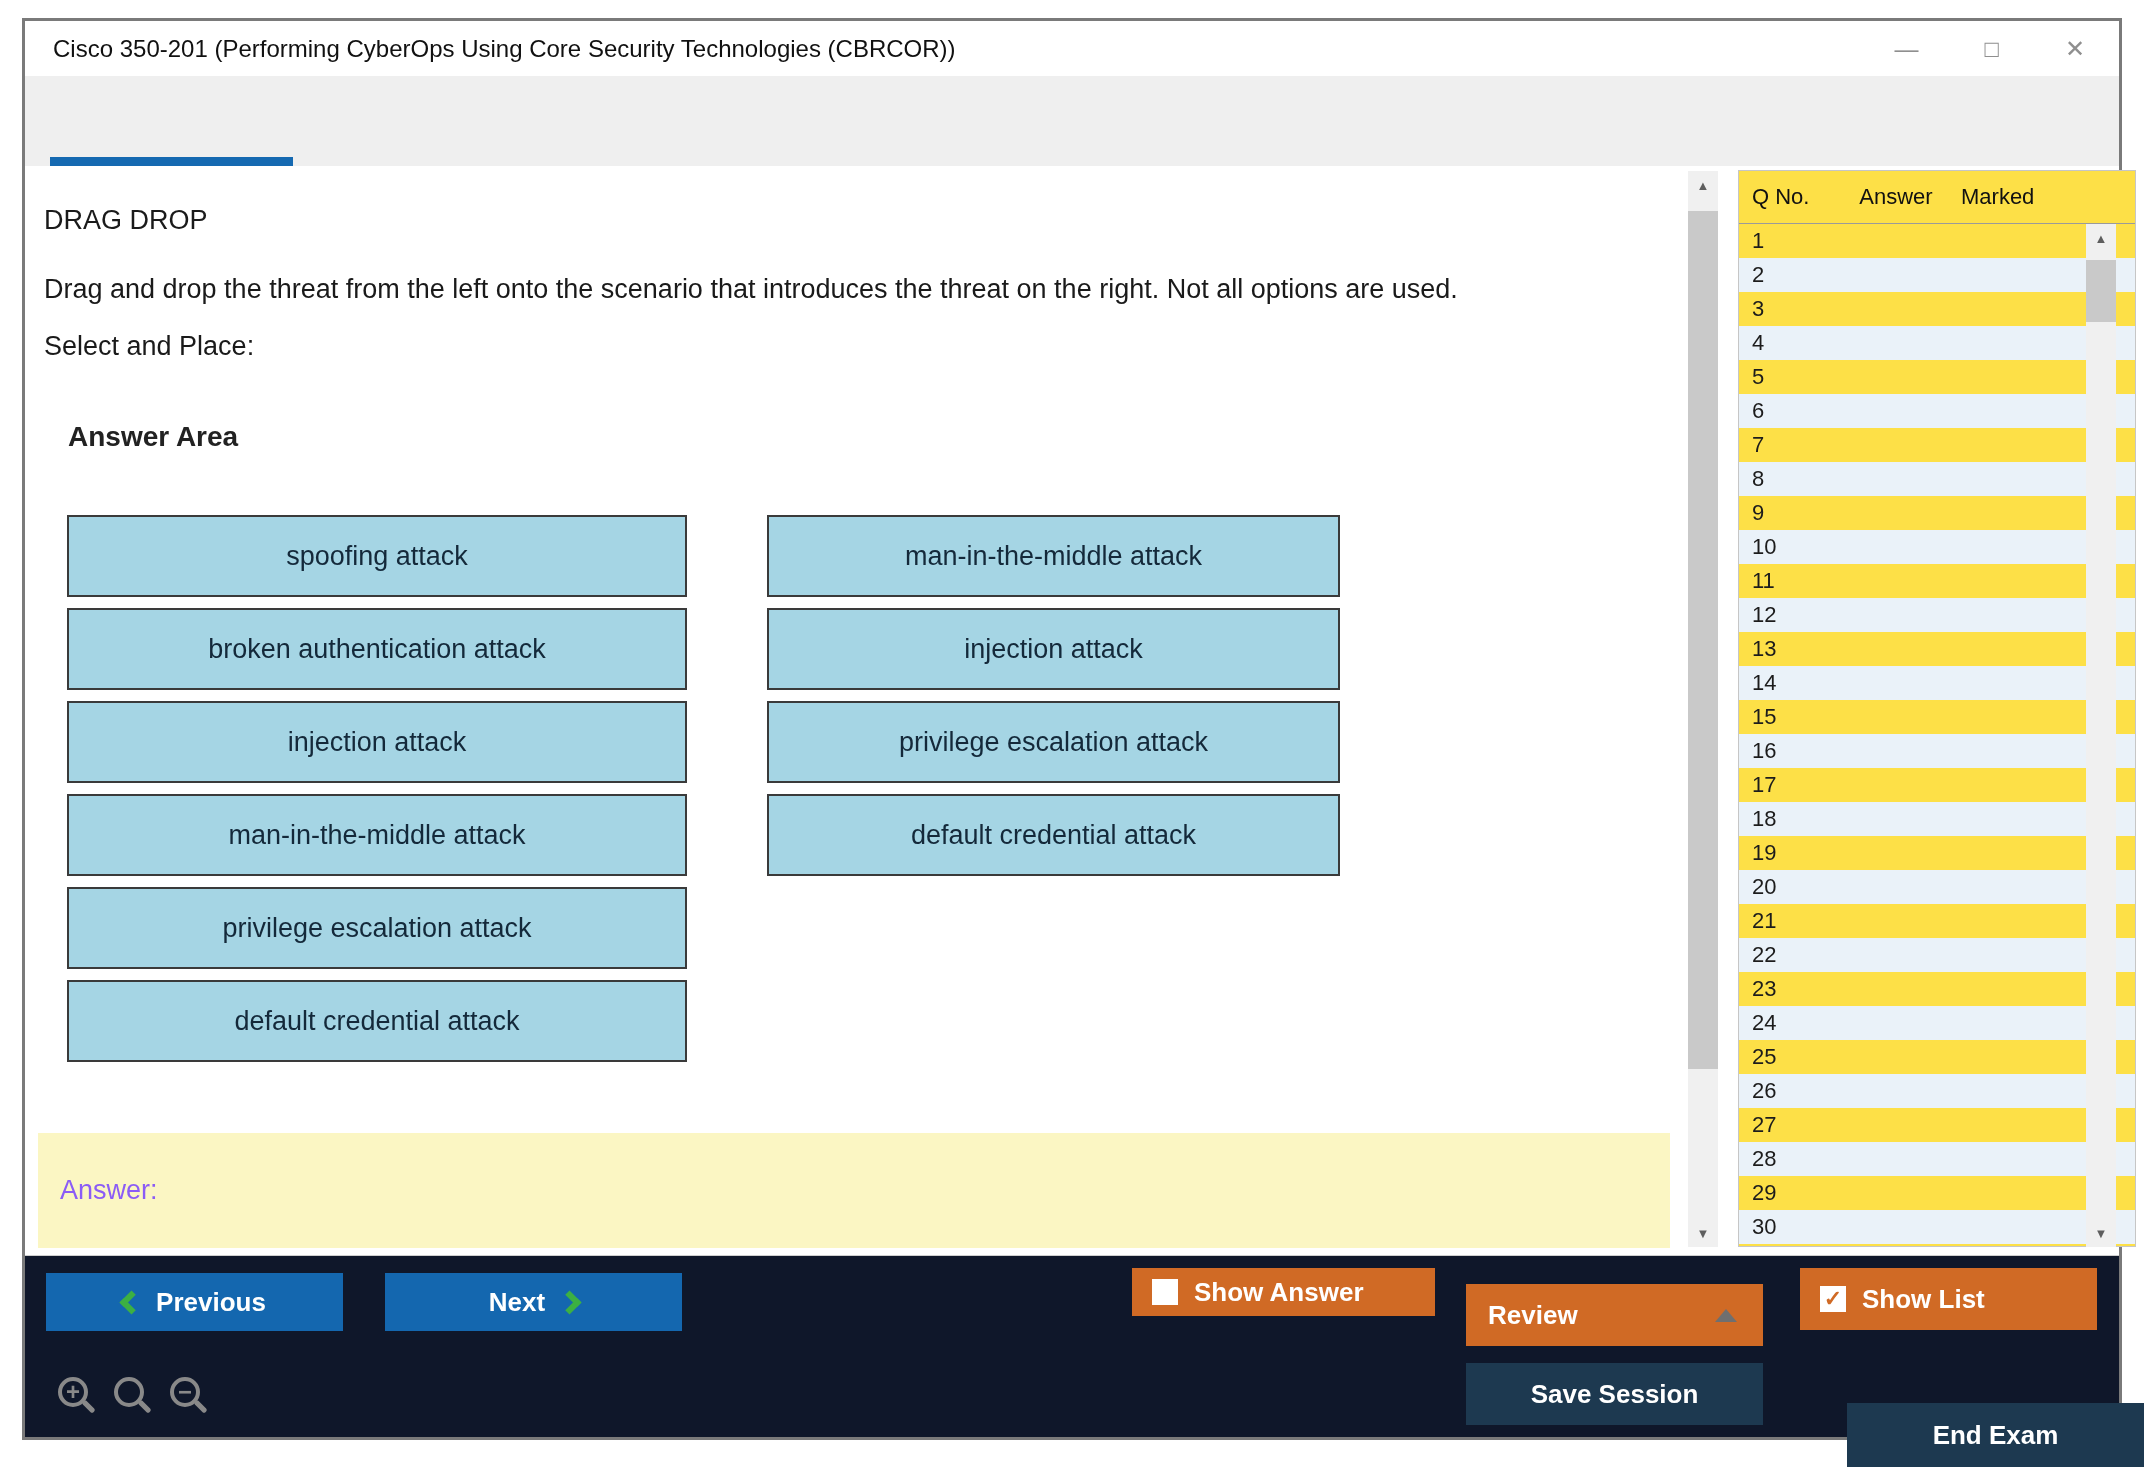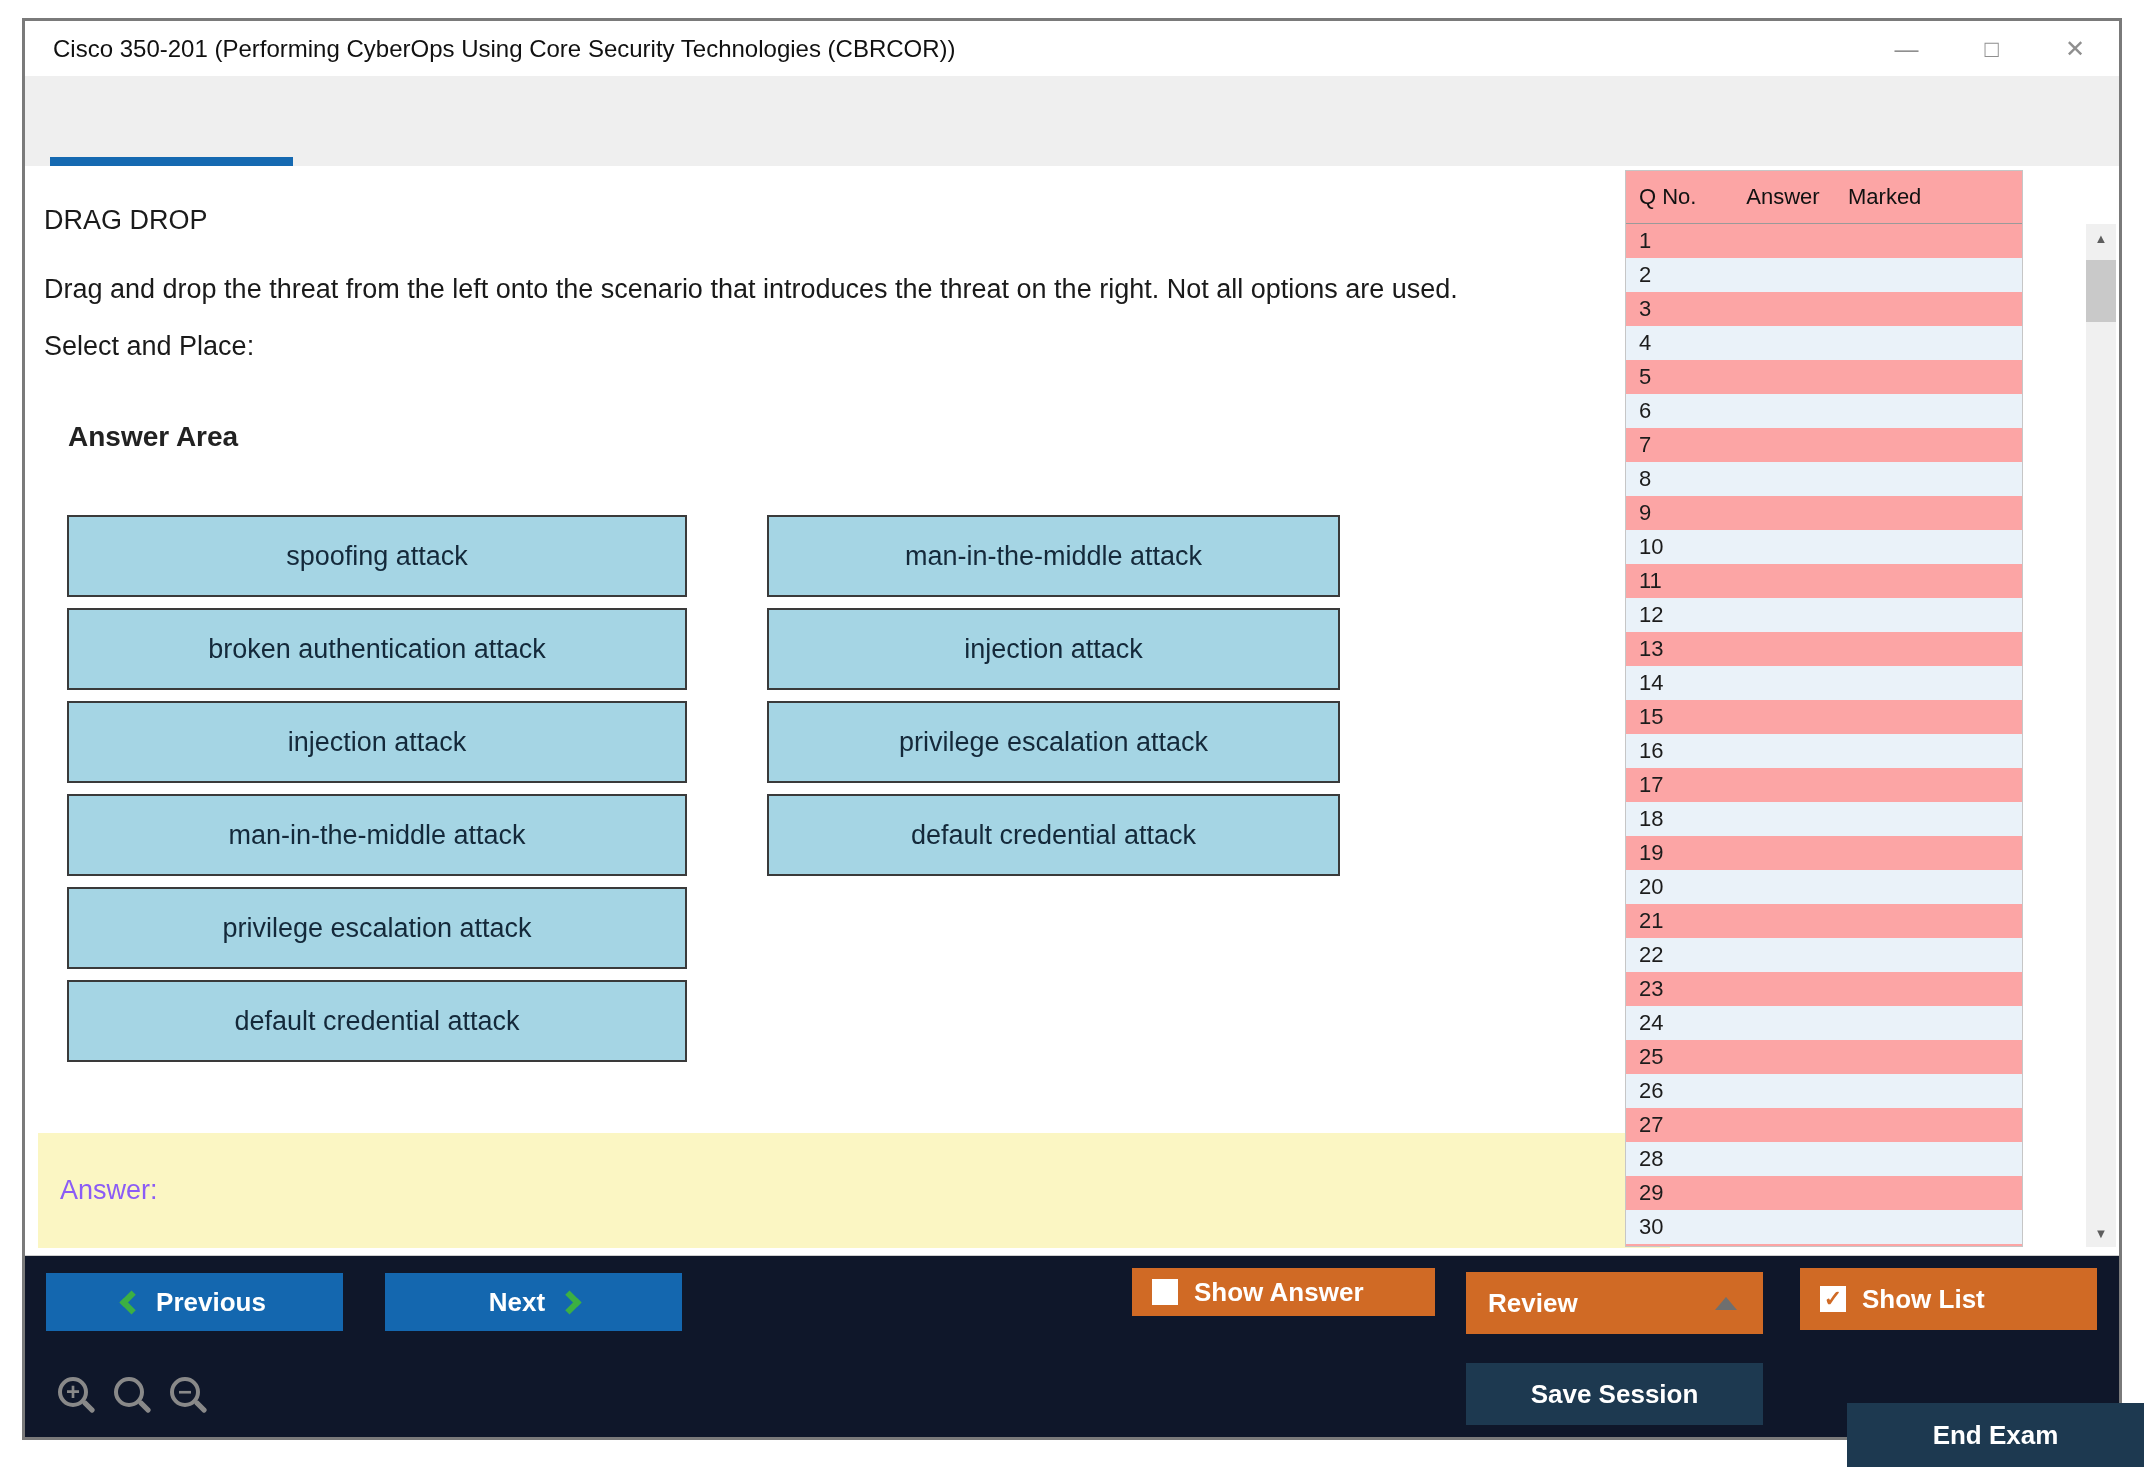--- a/index.html
+++ b/index.html
@@ -46,21 +46,21 @@
   .vscroll { position:absolute; width:30px; background:#f0f0f0; }
   .vscroll .arrow { height:28px; display:flex; align-items:center; justify-content:center;
                     font-size:13px; color:#5e5e5e; background:#f0f0f0; cursor:pointer; }
   .vscroll .track { position:relative; flex:1; }
   .vscroll { display:flex; flex-direction:column; }
   .vscroll .thumb { position:absolute; left:0; width:30px; background:#c9c9c9; cursor:grab; }
   .scroll-main { left:1663px; top:150px; height:1076px; }
   .scroll-side { left:2061px; top:203px; height:1023px; }
 
   
-  .side-table { position:absolute; left:1600px; top:149px; width:398px; height:1077px; background:#fca5a5;
+  .side-table { position:absolute; left:1713px; top:149px; width:398px; height:1077px; background:#fde047;
                 border:1px solid #c6c6c6; }
   .side-head { display:flex; height:53px; align-items:center; border-bottom:1px solid #9a9a9a;
                font-size:22px; color:#111; }
   .side-head .c1 { width:92px; padding-left:13px; }
   .side-head .c2 { width:130px; text-align:center; }
   .side-head .c3 { width:134px; }
   .side-rows { height:1022px; overflow:hidden; }
   .qrow { height:34px; line-height:34px; padding-left:13px; font-size:22px; color:#1c1c1c; cursor:pointer; }
   .qrow:nth-child(even) { background:#eaf2f9; }
 
@@ -68,21 +68,21 @@
   .footer { position:absolute; left:0; top:1234px; width:2094px; height:182px; background:#0f172a;
             border-top:1px solid #cfcfcf; }
   .btn { position:absolute; display:flex; align-items:center; justify-content:center; gap:16px;
          color:#ffffff; font-weight:bold; font-size:26px; cursor:pointer; white-space:nowrap; }
   .btn-blue   { background:#1467af; }
   .btn-orange { background:#d06a25; }
   .btn-navy   { background:#1d3950; }
   .btn-prev { left:21px;  top:17px; width:297px; height:58px; }
   .btn-next { left:360px; top:17px; width:297px; height:58px; }
   .btn-showanswer { left:1107px; top:12px; width:303px; height:48px; justify-content:flex-start; padding-left:20px; }
-  .btn-review     { left:1441px; top:16px; width:297px; height:62px; justify-content:flex-start; padding-left:22px; }
+  .btn-review     { left:1441px; top:28px; width:297px; height:62px; justify-content:flex-start; padding-left:22px; }
   .btn-showlist   { left:1775px; top:12px; width:297px; height:62px; justify-content:flex-start; padding-left:20px; }
   .btn-save { left:1441px; top:107px; width:297px; height:62px; }
   .btn-end  { left:1822px; top:107px; width:297px; height:64px;margin-top:40px; }
 
   .chev { width:17px; height:17px; flex:0 0 auto; }
   .chev-left  { border-left:6px solid #3cb043; border-bottom:6px solid #3cb043; transform:rotate(45deg); }
   .chev-right { border-right:6px solid #3cb043; border-bottom:6px solid #3cb043; transform:rotate(-45deg); }
   .cb-white { width:26px; height:26px; background:#ffffff; flex:0 0 auto; display:flex; align-items:center;
               justify-content:center; font-size:22px; font-weight:bold; color:#d06a25; }
   .tri-up { position:absolute; right:26px; top:25px; width:0; height:0;

